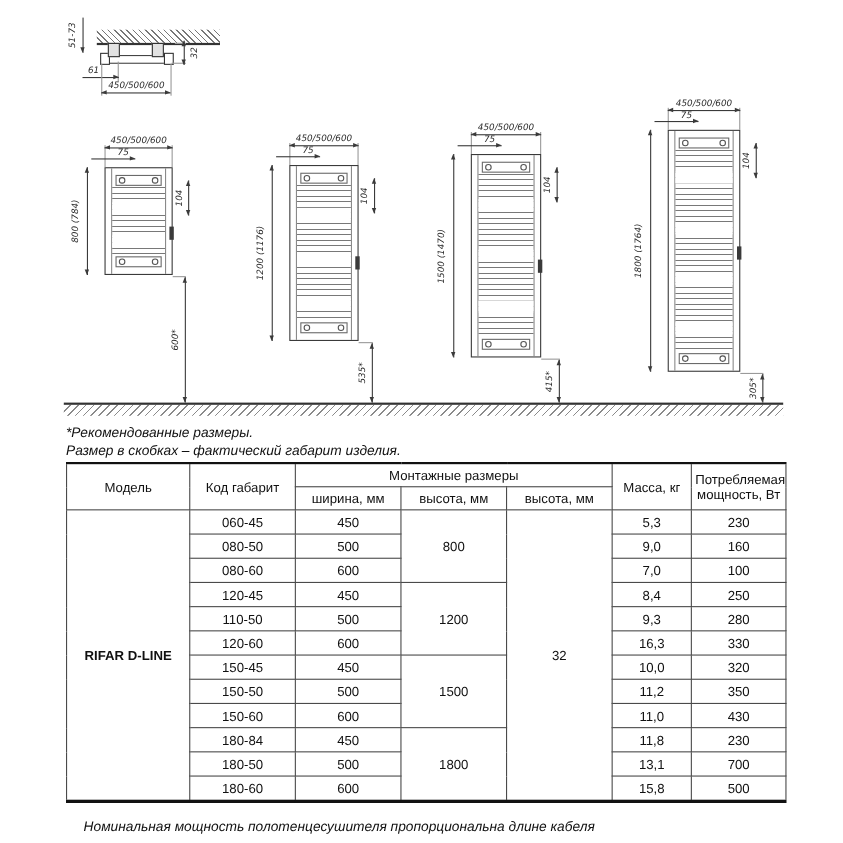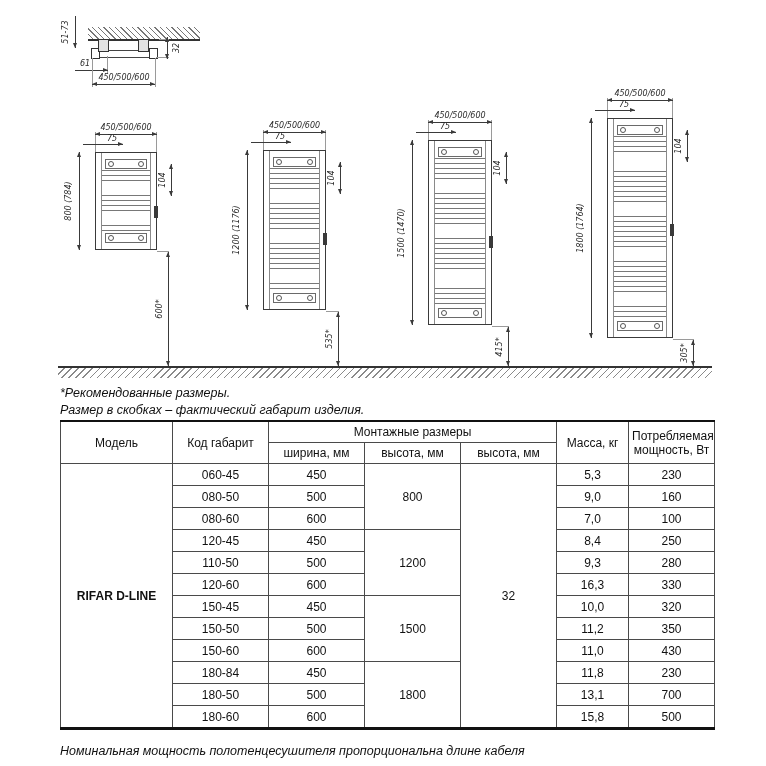--- a/index.html
+++ b/index.html
@@ -336,15 +336,15 @@
       </tr>
       <tr>
         <td>180-60</td>
         <td>600</td>
         <td>15,8</td>
         <td>500</td>
       </tr>
     </tbody>
   </table>
 
-  <div class="note" style="left:60px;top:743px">Номинальная мощность полотенцесушителя пропорциональна длине кабеля</div>
+  <div class="note" style="left:76px;top:743px">Номинальная мощность полотенцесушителя пропорциональна длине кабеля</div>
 
 </div>
 
 </body></html>

